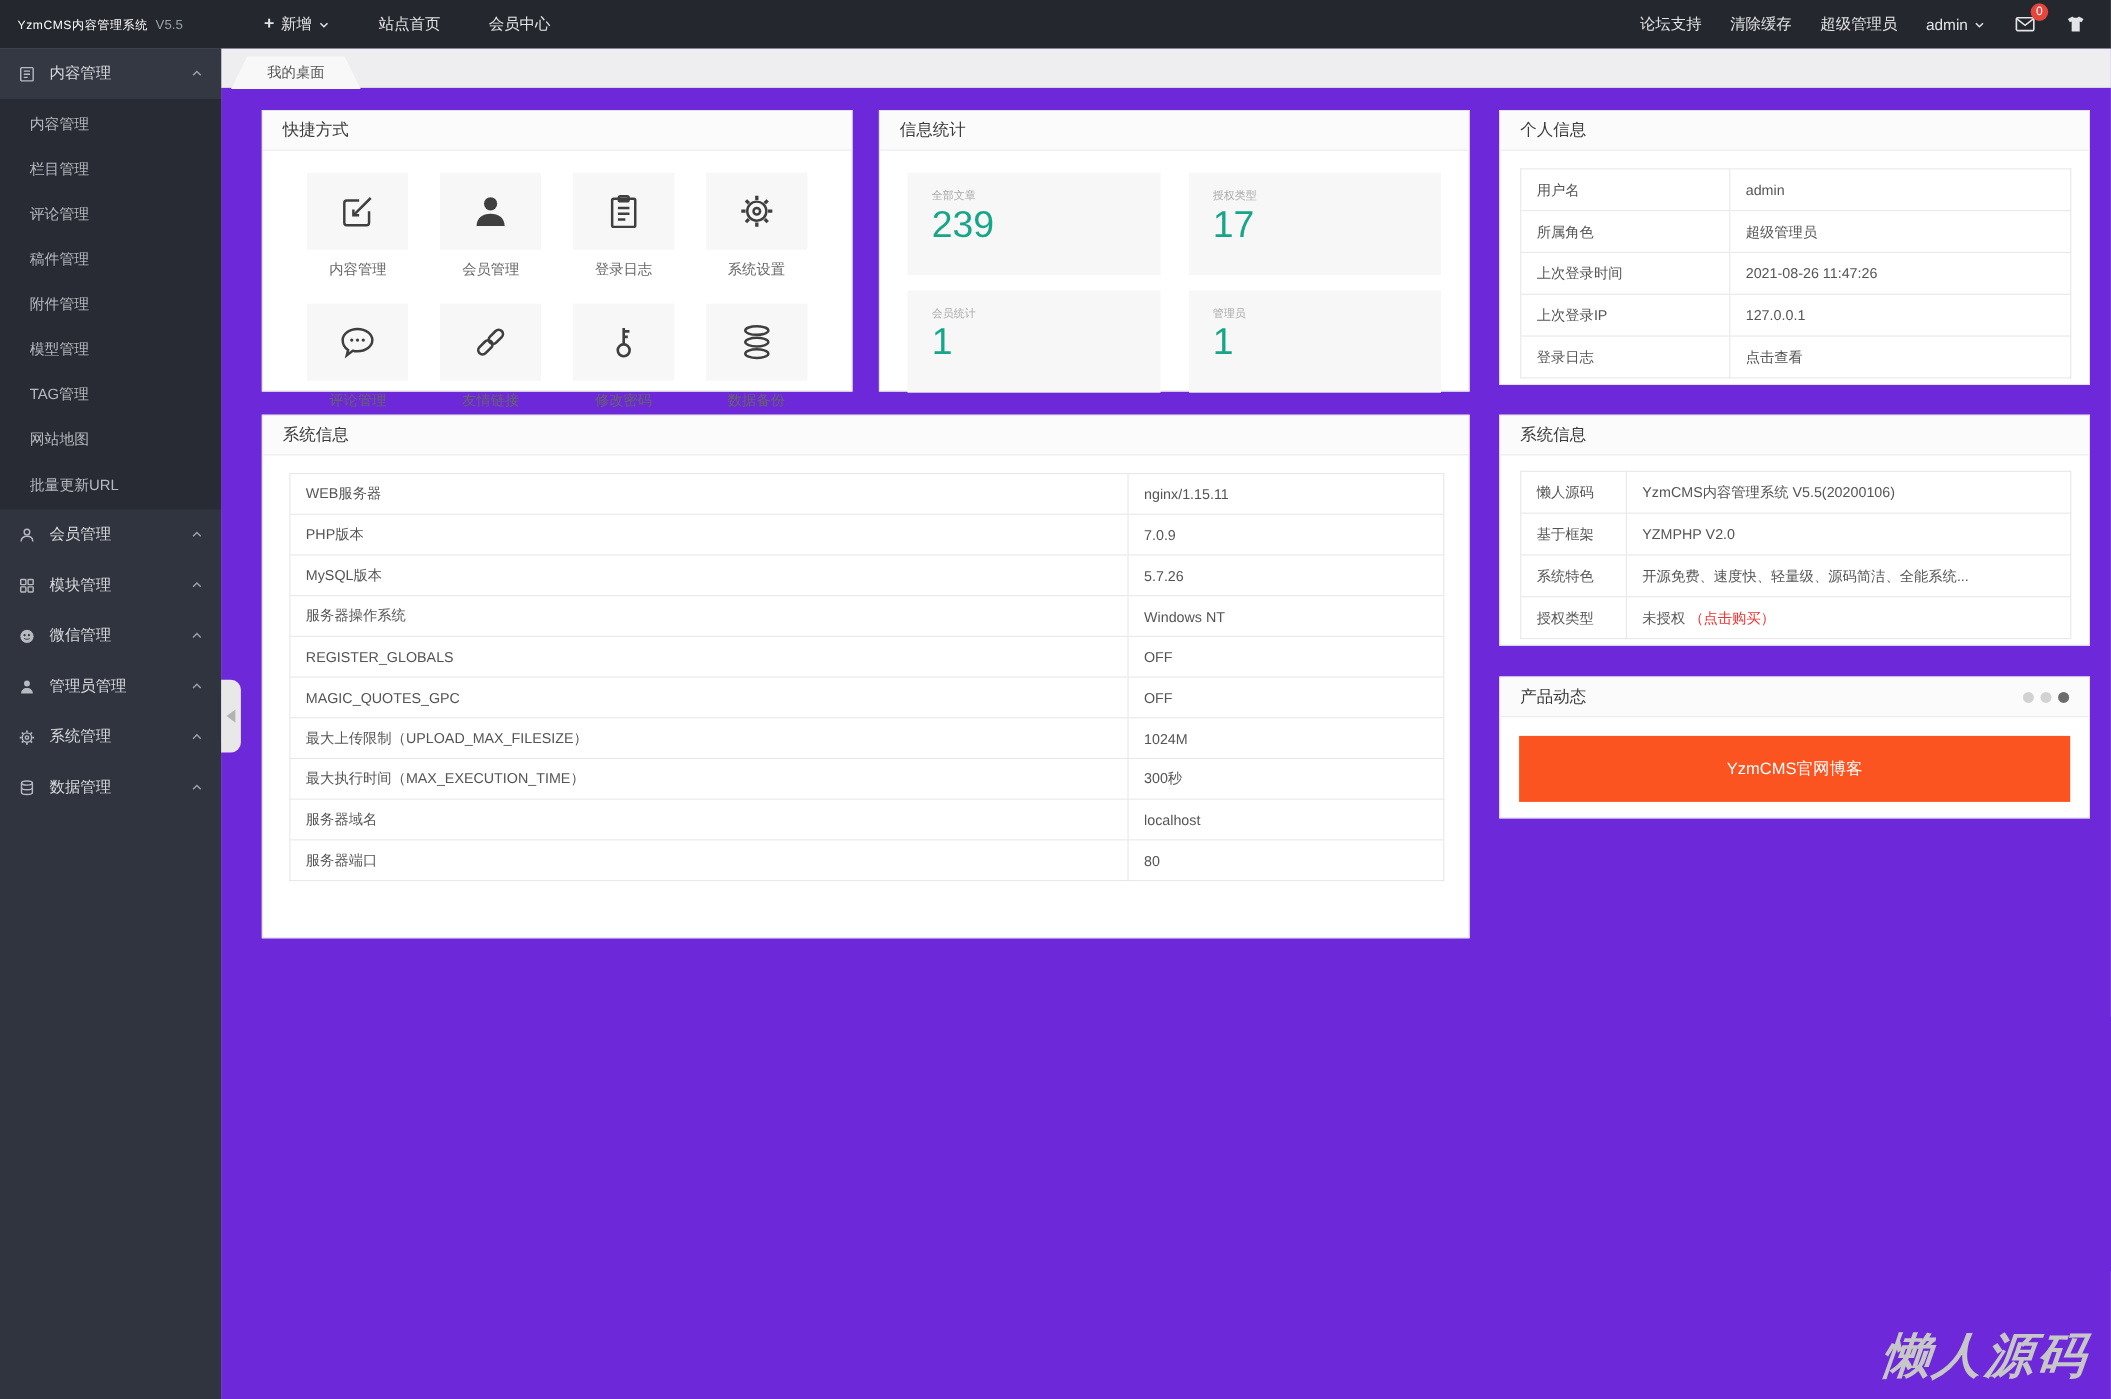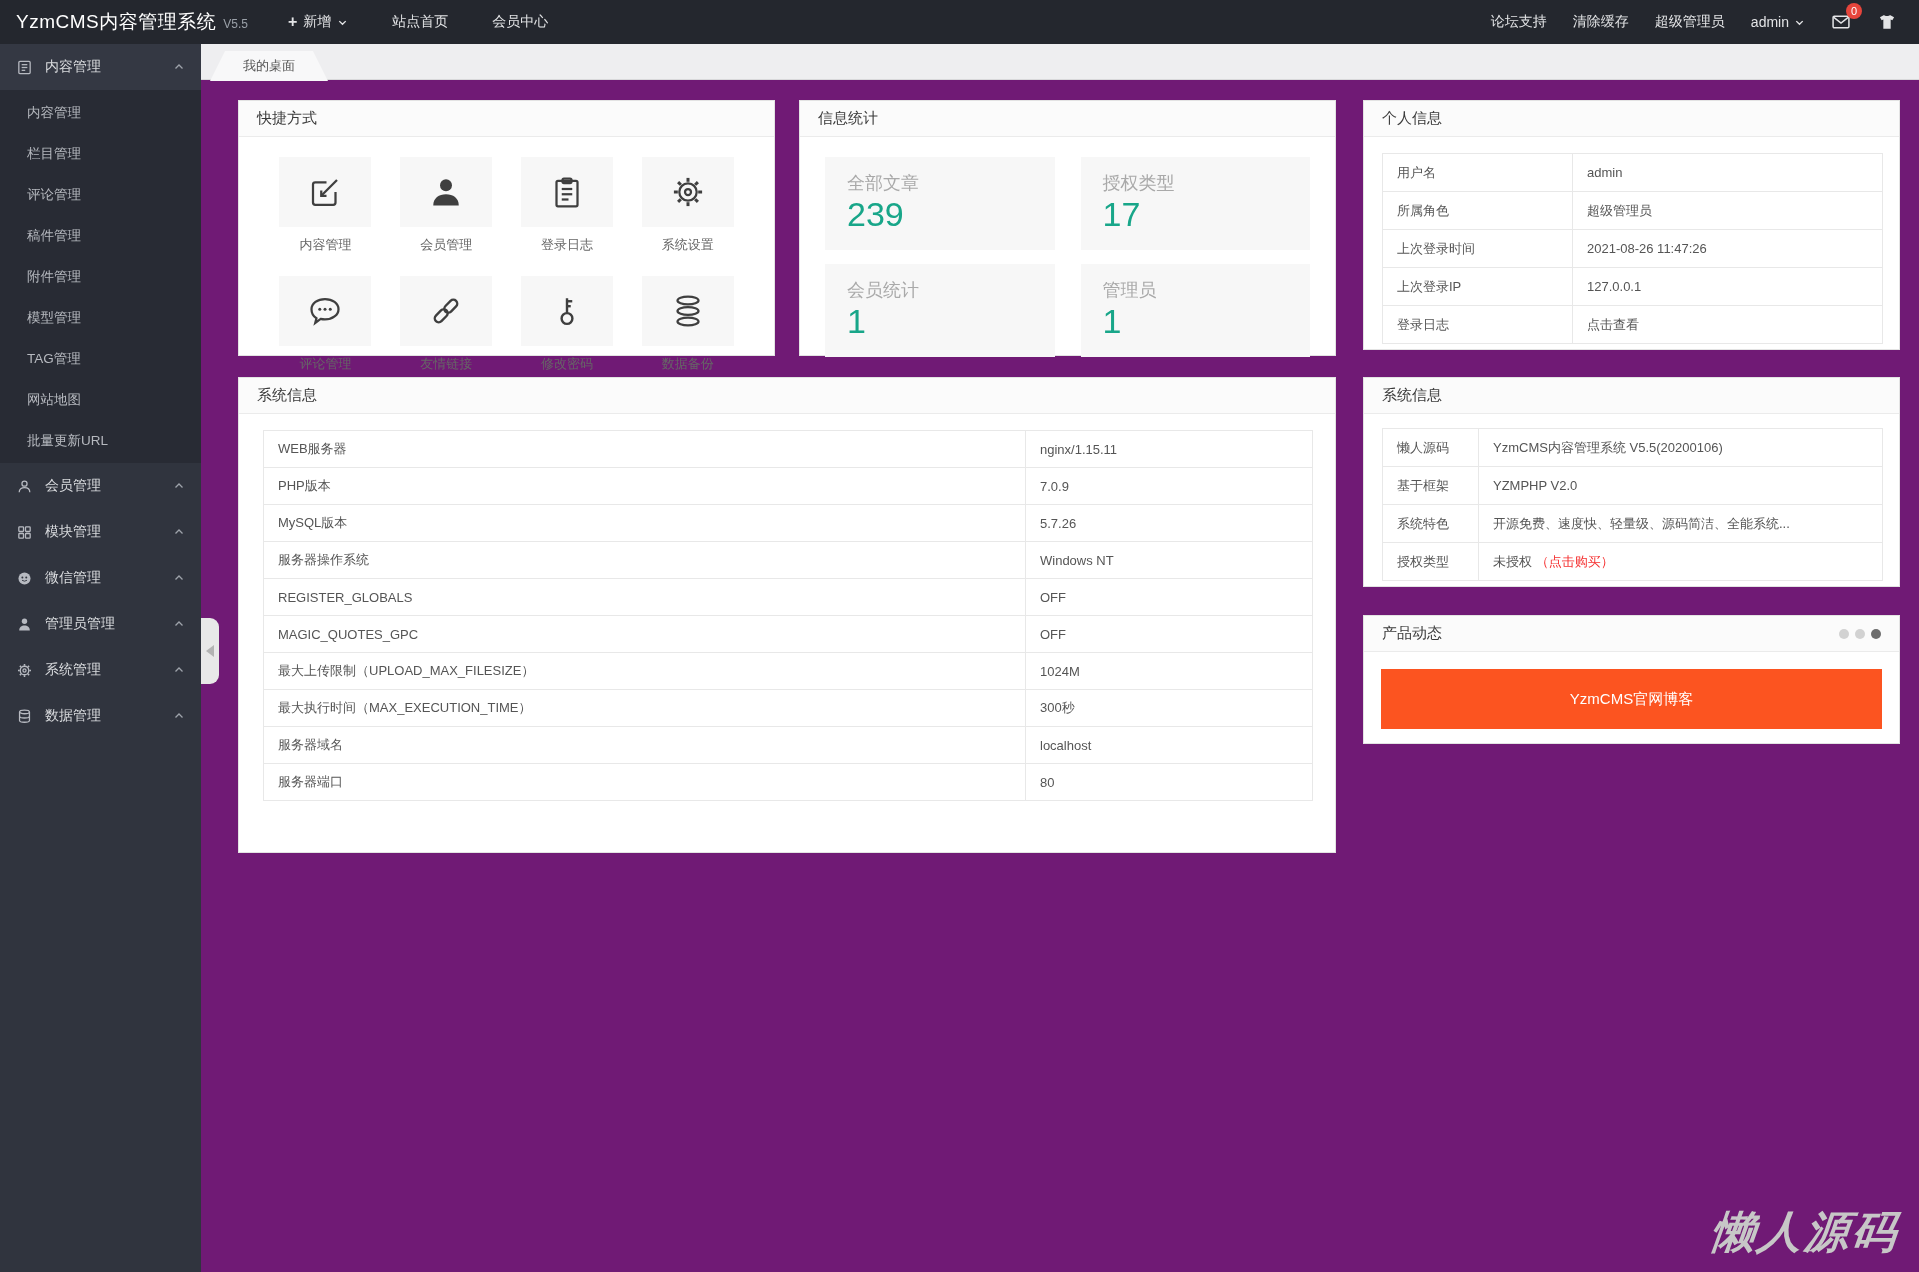--- a/index.html
+++ b/index.html
@@ -3,21 +3,21 @@
 <meta charset="utf-8">
 <style>
   * { margin:0; padding:0; box-sizing:border-box; }
   html,body { width:1919px; height:1272px; overflow:hidden;
     font-family:"Liberation Sans", sans-serif; background:#efeff0; }
 
   
   .topbar { position:absolute; left:0; top:0; width:1919px; height:44px;
     background:#24272e; display:flex; align-items:center; color:#e8e9ea; z-index:30; }
   .brand { display:flex; align-items:baseline; padding-left:16px; min-width:200px; }
-  .brand-name { font-size:19px; color:#fff; letter-spacing:.5px; }
+  .brand-name { font-size:11px; color:#fff; letter-spacing:.5px; }
   .brand-ver { font-size:12px; color:#9aa0a8; margin-left:7px; }
   .top-nav { display:flex; align-items:center; margin-left:40px; gap:44px; }
   .top-item { display:flex; align-items:center; gap:6px; font-size:14px; color:#e3e4e6; cursor:pointer; }
   .plus-glyph { font-size:16px; font-weight:bold; line-height:1; }
   .top-right { margin-left:auto; display:flex; align-items:center; gap:26px; padding-right:22px; font-size:14px; color:#e3e4e6; }
   .top-right > * { cursor:pointer; }
   .user-menu { display:flex; align-items:center; gap:5px; }
   .icon-btn { position:relative; display:flex; align-items:center; }
   .badge { position:absolute; top:-9px; right:-11px; background:#e6453c; color:#fff;
     font-size:11px; font-style:normal; min-width:16px; height:16px; border-radius:8px;
@@ -34,21 +34,21 @@
     color:#b6b9bf; font-size:13.5px; cursor:pointer; }
 
   
   .collapse-handle { position:absolute; left:201px; top:618px; width:18px; height:66px;
     background:#e8e8e8; border-radius:0 9px 9px 0; display:flex; align-items:center;
     justify-content:center; cursor:pointer; z-index:25; }
   .collapse-handle .tri { width:0; height:0; border-top:6px solid transparent;
     border-bottom:6px solid transparent; border-right:8px solid #b3b3b3; }
 
   
-  .content { position:absolute; left:201px; top:44px; width:1718px; height:1228px; background:#701a75; }
+  .content { position:absolute; left:201px; top:44px; width:1718px; height:1228px; background:#6d28d9; }
   .tabbar { position:absolute; left:0; top:0; width:100%; height:36px; background:#eeeef0;
     border-bottom:1px solid #d8d8da; }
   .tab { position:absolute; left:9px; top:7px; width:118px; height:30px; background:#f8f8f9;
     clip-path:polygon(15px 0, calc(100% - 15px) 0, 100% 100%, 0 100%);
     display:flex; align-items:center; justify-content:center; font-size:13px; color:#555;
     filter:drop-shadow(0 0 1px #bdbdbd); cursor:pointer; }
 
   .panel { position:absolute; background:#fff; border:1px solid #e3e3e3; }
   .panel-h { height:36px; display:flex; align-items:center; padding:0 18px;
     background:#fbfbfb; border-bottom:1px solid #ebebeb; font-size:15px; font-weight:normal; color:#3a3a3a; }
@@ -63,21 +63,21 @@
   
   .sc-grid { display:grid; grid-template-columns:repeat(4,1fr); padding:20px 26px 0; row-gap:22px; }
   .sc-item { display:flex; flex-direction:column; align-items:center; cursor:pointer; }
   .sc-box { width:92px; height:70px; background:#f7f7f7; display:flex; align-items:center;
     justify-content:center; color:#3f3f3f; }
   .sc-label { margin-top:9px; font-size:13px; color:#666; }
 
   
   .st-grid { display:grid; grid-template-columns:1fr 1fr; gap:14px 26px; padding:20px 25px 0; }
   .st-box { background:#f7f7f7; height:93px; padding:14px 0 0 22px; }
-  .st-label { font-size:18px; color:#a9a9a9; }
+  .st-label { font-size:10px; color:#a9a9a9; }
   .st-value { font-size:34px; color:#18a689; }
 
   
   table.info { border-collapse:collapse; table-layout:fixed; font-size:13px; color:#555;padding-left:36px; }
   table.info td { border:1px solid #e8e8e8; padding:0 14px; }
   .p-profile table.info { margin:16px 18px 0; width:501px; }
   .p-profile td { height:38px; }
   .p-profile col.c1 { width:190px; }
   .p-sysleft table.info { margin:16px 24px 0; width:1050px; }
   .p-sysleft td { height:37px; }

